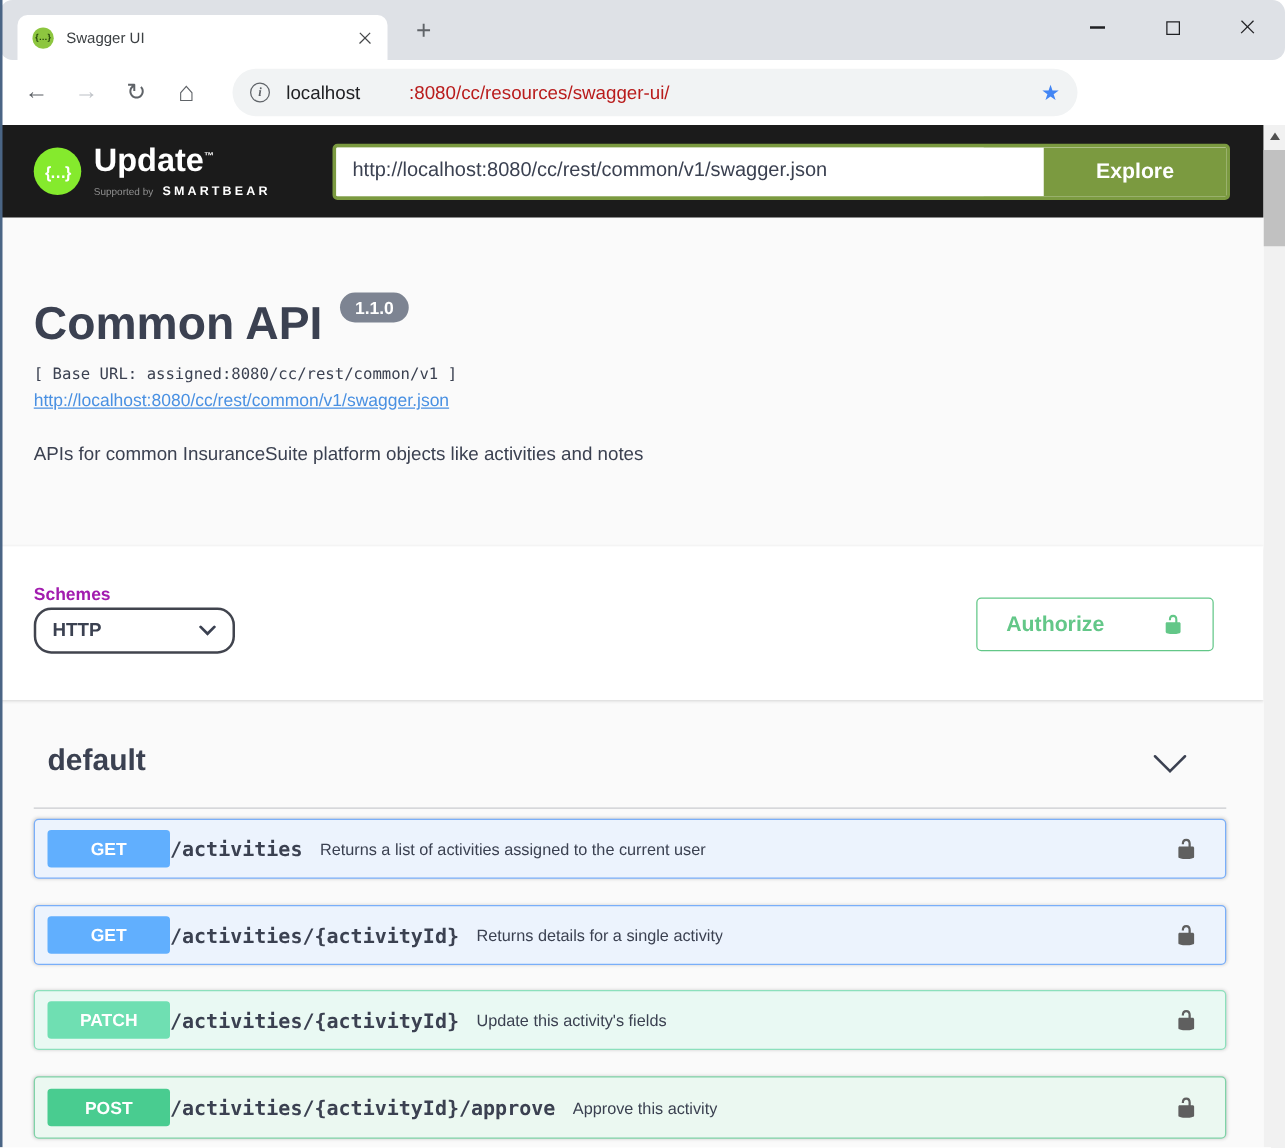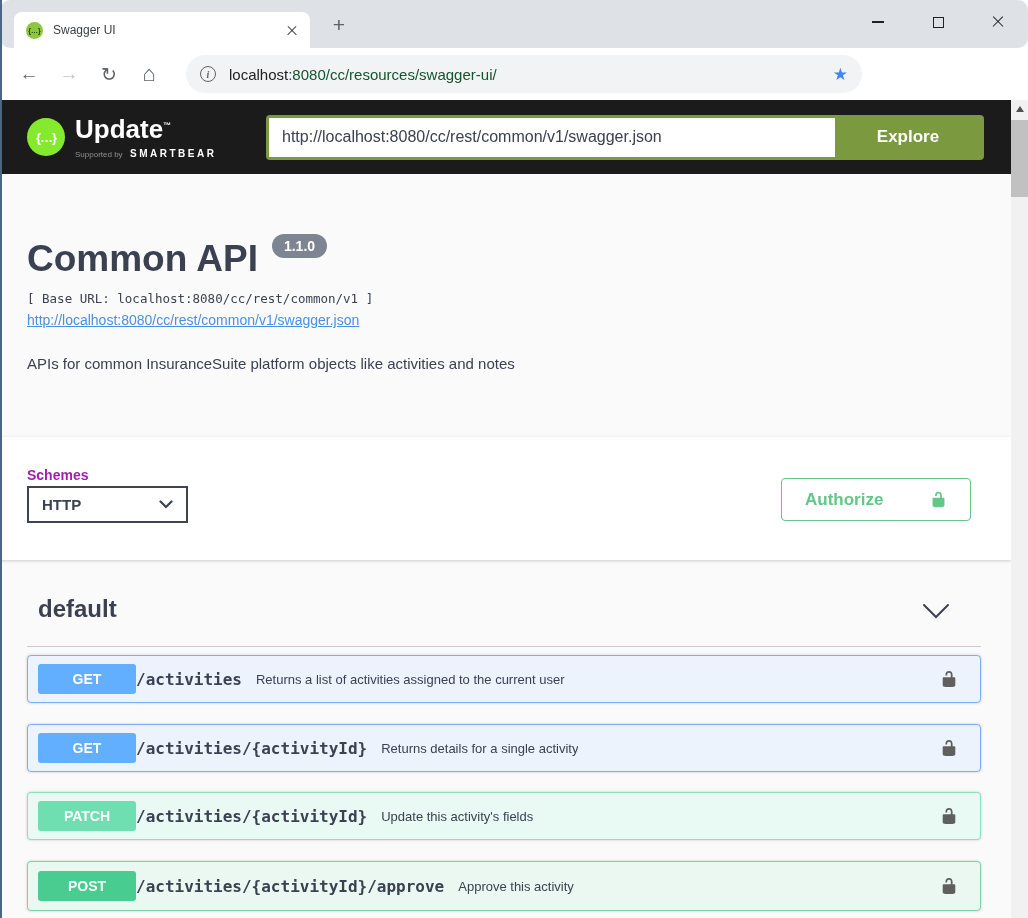--- a/index.html
+++ b/index.html
@@ -23,21 +23,21 @@
   .close-win .x-icon::before, .close-win .x-icon::after { width:14px; height:1.4px; background:#202124; top:6px; }
   .close-win .x-icon { width:14px; height:14px; }
 
   .toolbar { position:absolute; top:48px; left:0; right:0; height:52px; background:#fff; display:flex; align-items:center; padding-left:14px; }
   .nav-icon { width:30px; text-align:center; font-size:19px; color:#5f6368; margin-right:10px; }
   .nav-icon.disabled { color:#c0c4c9; }
   .nav-icon.home { font-size:22px; }
   .omnibox { margin-left:12px; width:676px; height:38px; background:#f1f3f4; border-radius:19px; display:flex; align-items:center; padding:0 14px; }
   .info-badge { width:16px; height:16px; border-radius:50%; border:1.5px solid #5f6368; color:#5f6368; font-size:10px; font-family:"Liberation Serif", serif; font-style:italic; font-weight:bold; display:flex; align-items:center; justify-content:center; flex:0 0 auto; }
   .urltext { margin-left:13px; font-size:15px; color:#202124; white-space:nowrap; }
-  .urltext .path { color:#14532d; }
+  .urltext .path { color:#b91c1c;margin-left:39px; }
   .bookmark-star { margin-left:auto; font-size:17px; color:#4285f4; }
 
   
   .page { position:absolute; top:100px; left:0; width:1011px; height:818px; background:#fafafa; overflow:hidden; }
   .swhdr { position:absolute; top:0; left:0; width:100%; height:74px; background:#1b1b1b; display:flex; align-items:center; padding:0 27px; }
   .swlogo { display:flex; align-items:center; }
   .swcircle { width:38px; height:38px; border-radius:50%; background:#85ea2d; color:#fff; font-size:13px; font-weight:bold; display:flex; align-items:center; justify-content:center; letter-spacing:-1px; }
   .swtext { margin-left:10px; }
   .swname { color:#fff; font-size:26px; font-weight:600; line-height:26px; }
   .swname sup { font-size:8px; }
@@ -49,21 +49,21 @@
   .explore-btn { width:146px; border:0; background:#7b9a40; color:#fff; font-size:17px; font-weight:bold; font-family:"Liberation Sans",sans-serif;margin-left:48px; }
 
   .api-title { position:absolute; left:27px; top:138px; font-size:37px; font-weight:bold; color:#3b4151; }
   .version-badge { display:inline-block; vertical-align:top; margin-left:14px; transform:translateY(-4px); background:#7d8492; color:#fff; font-size:14px; font-weight:bold; padding:4px 12px; border-radius:14px; }
   .base-url { position:absolute; left:27px; top:191px; font-family:"DejaVu Sans Mono", monospace; font-size:12.5px; color:#3b4151; }
   .spec-link { position:absolute; left:27px; top:212px; font-size:14px; color:#4990e2; text-decoration:underline; }
   .api-desc { position:absolute; left:27px; top:255px; font-size:15px; color:#3b4151; }
 
   .scheme-band { position:absolute; left:0; top:337px; width:100%; height:123px; background:#fff; box-shadow:0 1px 3px rgba(0,0,0,.18); }
   .schemes-label { position:absolute; left:27px; top:30px; font-size:14px; font-weight:bold; color:#a21caf; }
-  .scheme-select { position:absolute; left:27px; top:49px; width:161px; height:37px; border:2px solid #41444e; border-radius:0; background:#fff; display:flex; align-items:center; padding:0 13px; }
+  .scheme-select { position:absolute; left:27px; top:49px; width:161px; height:37px; border:2px solid #41444e; border-radius:14px; background:#fff; display:flex; align-items:center; padding:0 13px; }
   .scheme-value { font-size:15px; font-weight:bold; color:#3b4151; }
   .scheme-select svg { margin-left:auto; }
   .authorize-btn { position:absolute; right:40px; top:41px; width:190px; height:43px; border:1px solid #63c788; border-radius:4px; background:#fff; display:flex; align-items:center; padding:0 23px; }
   .authorize-label { color:#63c788; font-size:17px; font-weight:bold; }
   .authorize-btn svg { margin-left:auto; }
 
   .section-title { position:absolute; left:38px; top:495px; font-size:24px; font-weight:bold; color:#3b4151; }
   .section-chevron { position:absolute; left:922px; top:503px; }
   .section-divider { position:absolute; left:27px; top:546px; width:954px; height:1px; background:rgba(59,65,81,.25); }
 
@@ -137,21 +137,21 @@
           </span>
         </span>
       </div>
       <div class="dl-wrapper">
         <input class="api-input" type="text" value="http://localhost:8080/cc/rest/common/v1/swagger.json" style="">
         <button class="explore-btn">Explore</button>
       </div>
     </div>
 
     <h1 class="api-title"><span>Common API</span><span class="version-badge">1.1.0</span></h1>
-    <div class="base-url">[ Base URL: localhost:8080/cc/rest/common/v1 ]</div>
+    <div class="base-url">[ Base URL: assigned:8080/cc/rest/common/v1 ]</div>
     <a class="spec-link" href="#">http://localhost:8080/cc/rest/common/v1/swagger.json</a>
     <div class="api-desc">APIs for common InsuranceSuite platform objects like activities and notes</div>
 
     <div class="scheme-band">
       <div class="schemes-label">Schemes</div>
       <div class="scheme-select">
         <span class="scheme-value">HTTP</span>
         <svg width="14" height="9" viewBox="0 0 14 9">
             <path d="M1.5 1.5l5.5 5.5 5.5-5.5" stroke="#3b4151" stroke-width="2.2" fill="none" stroke-linecap="round"></path>
           </svg>

